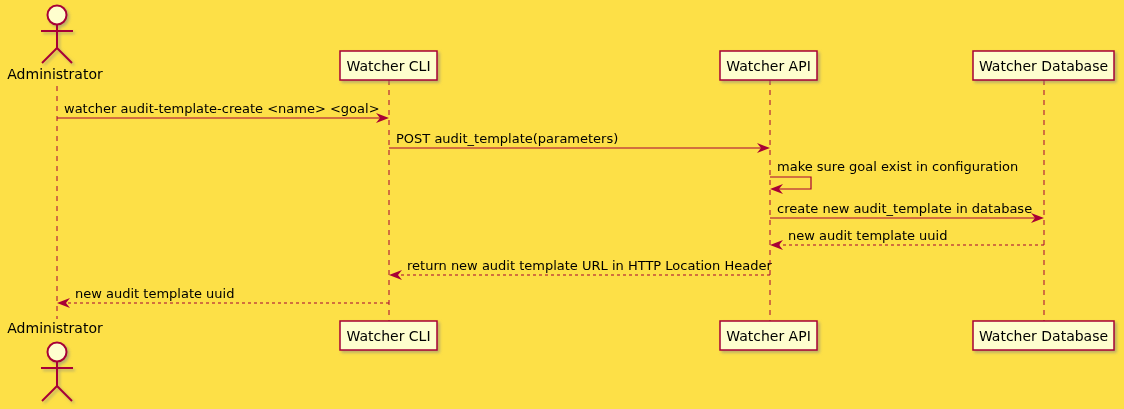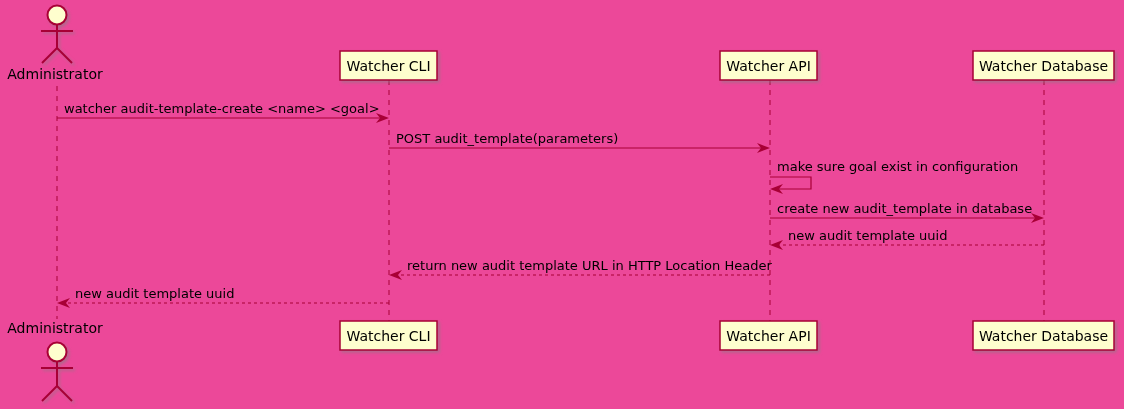--- a/index.html
+++ b/index.html
@@ -5,21 +5,21 @@
   html, body {
     margin: 0;
     padding: 0;
     background: #ffffff;
     font-family: "DejaVu Sans", sans-serif;
   }
   .canvas {
     position: relative;
     width: 1124px;
     height: 409px;
-    background: #ec4899;
+    background: #fde047;
     overflow: hidden;
   }
   svg { display: block; }
   .shadowed { filter: drop-shadow(2px 2px 1.5px rgba(130,130,130,0.55)); }
   .participant-box {
     fill: #FEFECE;
     stroke: #A80036;
     stroke-width: 1.5;
   }
   .lifeline {

